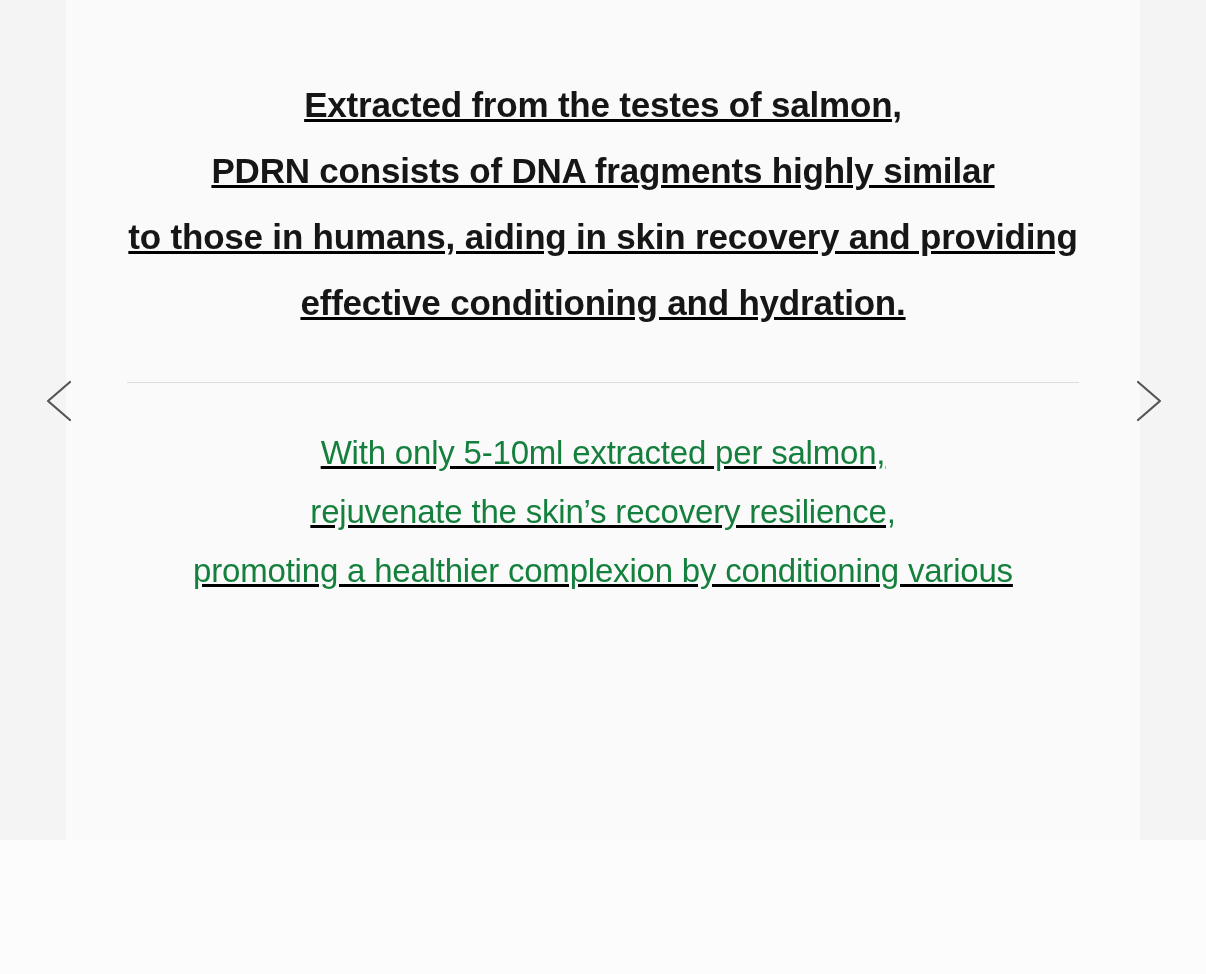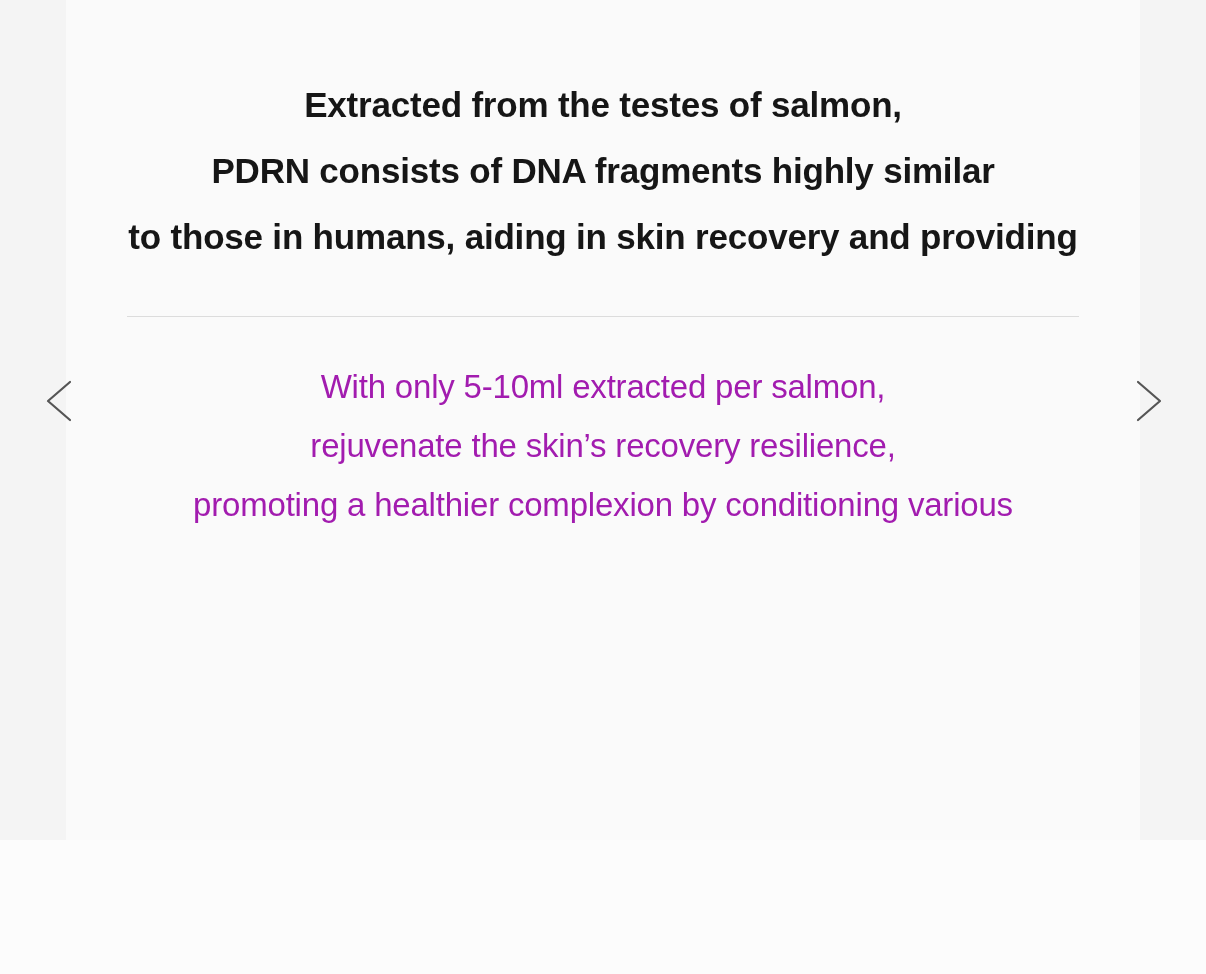--- a/index.html
+++ b/index.html
@@ -42,20 +42,21 @@
   .slide {
     position: absolute;
     left: 66px;
     top: 0;
     width: 1074px;
     height: 840px;
     display: flex;
     flex-direction: column;
     align-items: center;
     justify-content: flex-start;
+    text-decoration: underline;
   }
 
   .block {
     width: 1010px;
     text-align: center;
     color: #1b1b1b;
   }
 
   .block-top {
     margin-top: 72px;
@@ -72,21 +73,21 @@
     background: #dcdcdc;
     margin: 46px auto 0 auto;
   }
 
   .block-bottom {
     margin-top: 40px;
     font-size: 33px;
     font-weight: 400;
     line-height: 59px;
     letter-spacing: -0.2px;
-    color: #a21caf;
+    color: #15803d;
   }
 
   .line {
     display: block;
     white-space: nowrap;
   }
 
   
   .arrow {
     position: absolute;
@@ -119,20 +120,21 @@
   <div class="panel-bg">
     <div class="panel-bg-inner"></div>
   </div>
 
   <div class="slide">
 
     <div class="block block-top">
       <span class="line">Extracted from the testes of salmon,</span>
       <span class="line">PDRN consists of DNA fragments highly similar</span>
       <span class="line">to those in humans, aiding in skin recovery and providing</span>
+      <span class="line">effective conditioning and hydration.</span>
     </div>
 
     <div class="divider"></div>
 
     <div class="block block-bottom">
       <span class="line">With only 5-10ml extracted per salmon,</span>
       <span class="line">rejuvenate the skin’s recovery resilience,</span>
       <span class="line">promoting a healthier complexion by conditioning various</span>
     </div>
 

